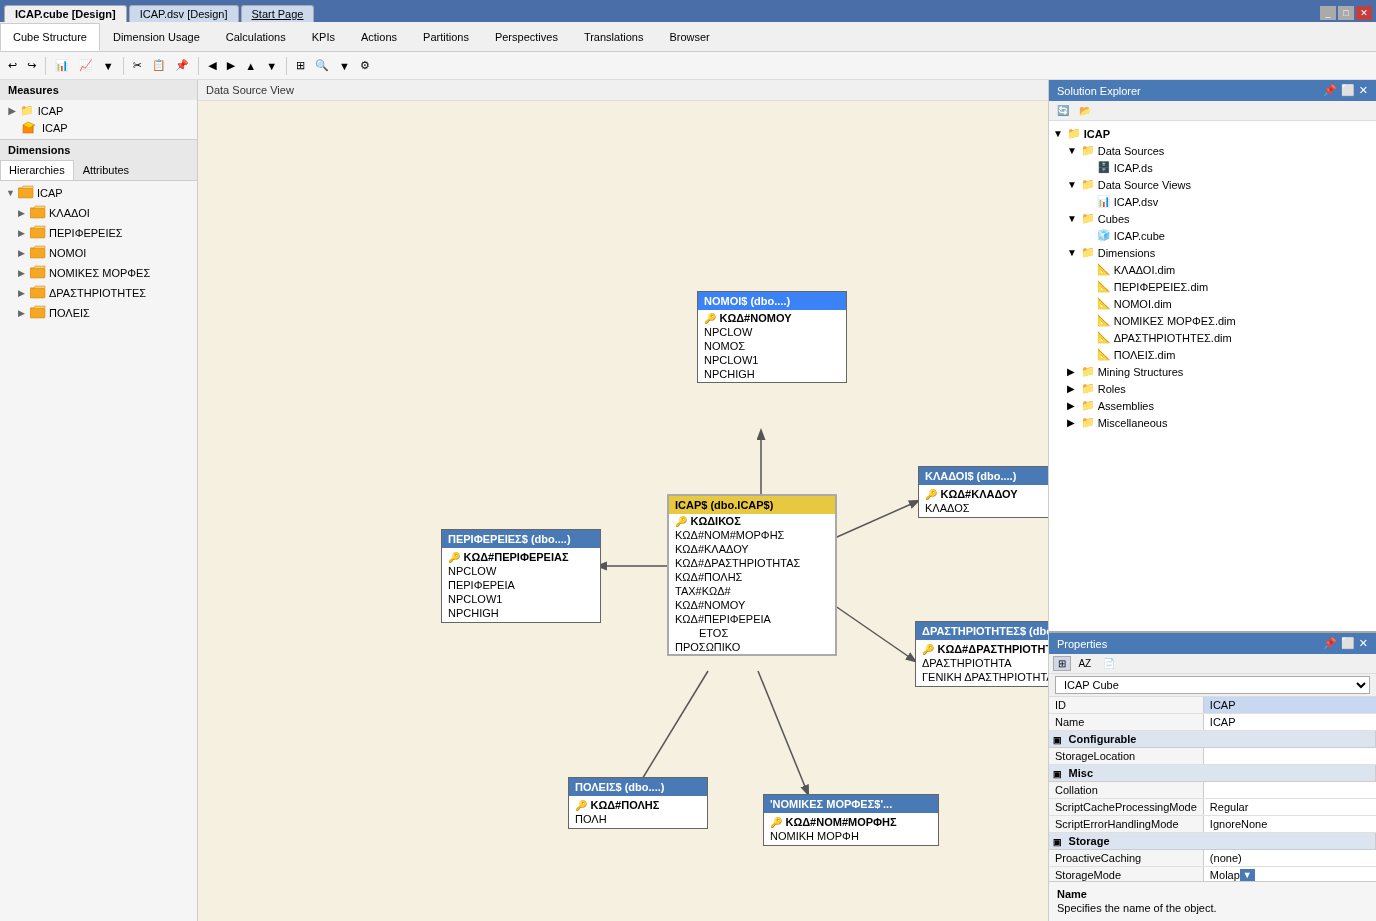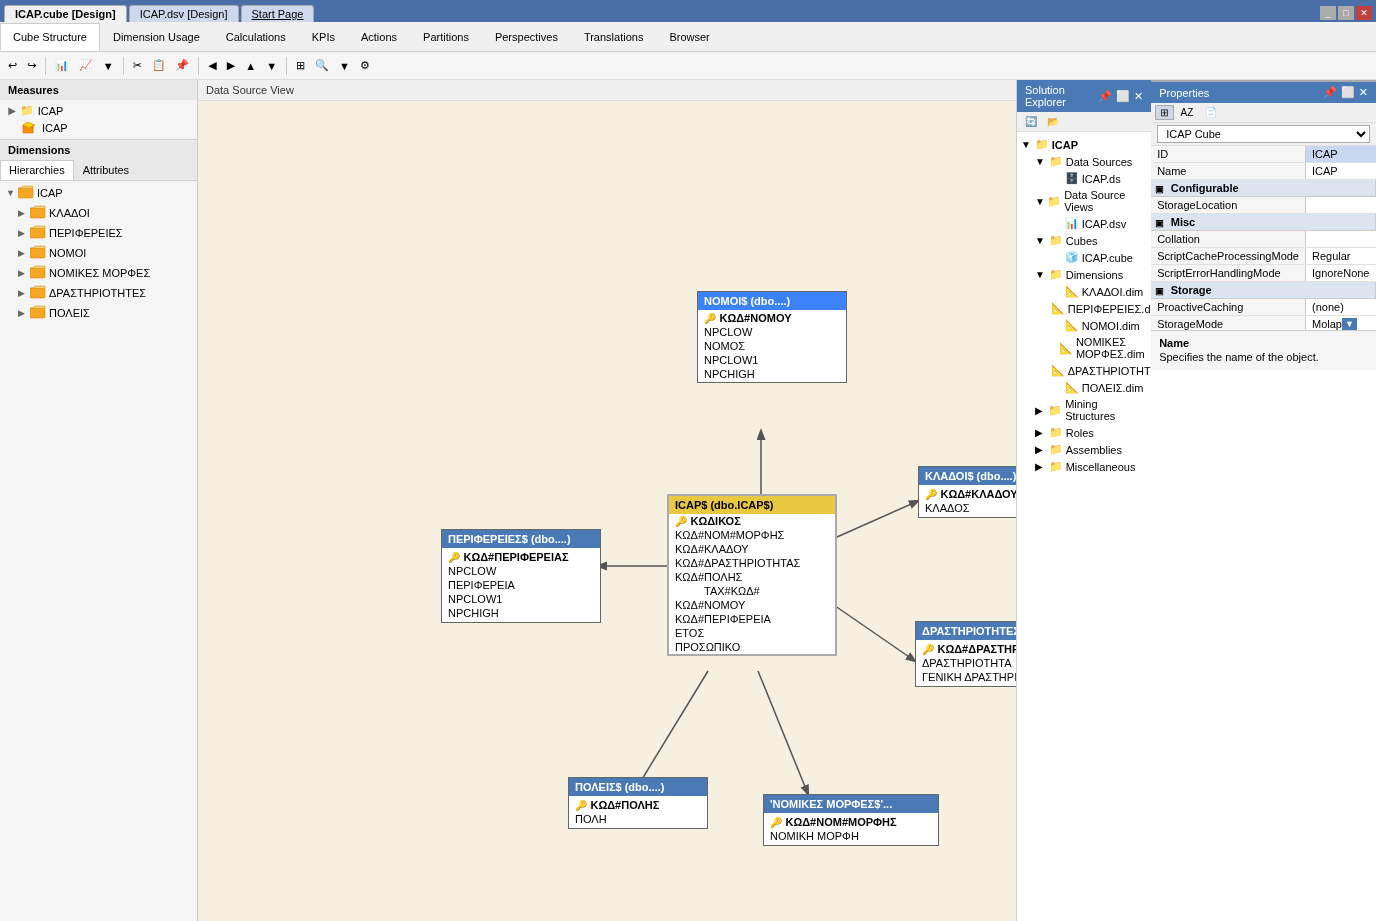--- a/index.html
+++ b/index.html
@@ -323,30 +323,30 @@
               </div>
             <div class="dsv-table-row" style="padding:1px 6px;">
                 <span>ΚΩΔ#ΚΛΑΔΟΥ</span>
               </div>
             <div class="dsv-table-row" style="padding:1px 6px;">
                 <span>ΚΩΔ#ΔΡΑΣΤΗΡΙΟΤΗΤΑΣ</span>
               </div>
             <div class="dsv-table-row" style="padding:1px 6px;">
                 <span>ΚΩΔ#ΠΟΛΗΣ</span>
               </div>
-            <div class="dsv-table-row" style="padding:1px 6px;margin-left:29px;">
+            <div class="dsv-table-row" style="padding:1px 6px;">
                 <span>ΤΑΧ#ΚΩΔ#</span>
               </div>
             <div class="dsv-table-row" style="padding:1px 6px;">
                 <span>ΚΩΔ#ΝΟΜΟΥ</span>
               </div>
             <div class="dsv-table-row" style="padding:1px 6px;">
                 <span>ΚΩΔ#ΠΕΡΙΦΕΡΕΙΑ</span>
               </div>
-            <div class="dsv-table-row" style="padding:1px 6px;">
+            <div class="dsv-table-row" style="padding:1px 6px;margin-left:24px;">
                 <span>ΕΤΟΣ</span>
               </div>
             <div class="dsv-table-row" style="padding:1px 6px;">
                 <span>ΠΡΟΣΩΠΙΚΟ</span>
               </div>
           </div>
         </div>
 
         <div class="dsv-table" style="position:absolute; left:720px; top:365px; width:140px;">
           <div class="dsv-table-header" style="background:#4a7ab5; color:white; padding:3px 6px; font-size:11px; font-weight:bold;">
@@ -430,21 +430,21 @@
               <span>ΚΩΔ#ΝΟΜ#ΜΟΡΦΗΣ</span>
             </div>
             <div class="dsv-table-row" style="padding:1px 6px;">
                 <span>ΝΟΜΙΚΗ ΜΟΡΦΗ</span>
               </div>
           </div>
         </div>
       </div>
     </div>
 
-    <div class="right-panel" style="width:360px; display:flex; flex-direction:row; border-left:1px solid #ccc;">
+    <div class="right-panel" style="width:328px; display:flex; flex-direction:column; border-left:1px solid #ccc;">
 
       <div style="flex:1; display:flex; flex-direction:column; overflow:hidden;">
         <div class="solution-header" style="background:#4a7ab5; color:white; padding:4px 8px; display:flex; align-items:center; justify-content:space-between;">
           <span>Solution Explorer</span>
           <div style="display:flex; gap:4px;">
             <button style="background:none; border:none; color:white; cursor:pointer; font-size:11px;">📌</button>
             <button style="background:none; border:none; color:white; cursor:pointer; font-size:11px;">⬜</button>
             <button style="background:none; border:none; color:white; cursor:pointer; font-size:11px;">✕</button>
           </div>
         </div>

